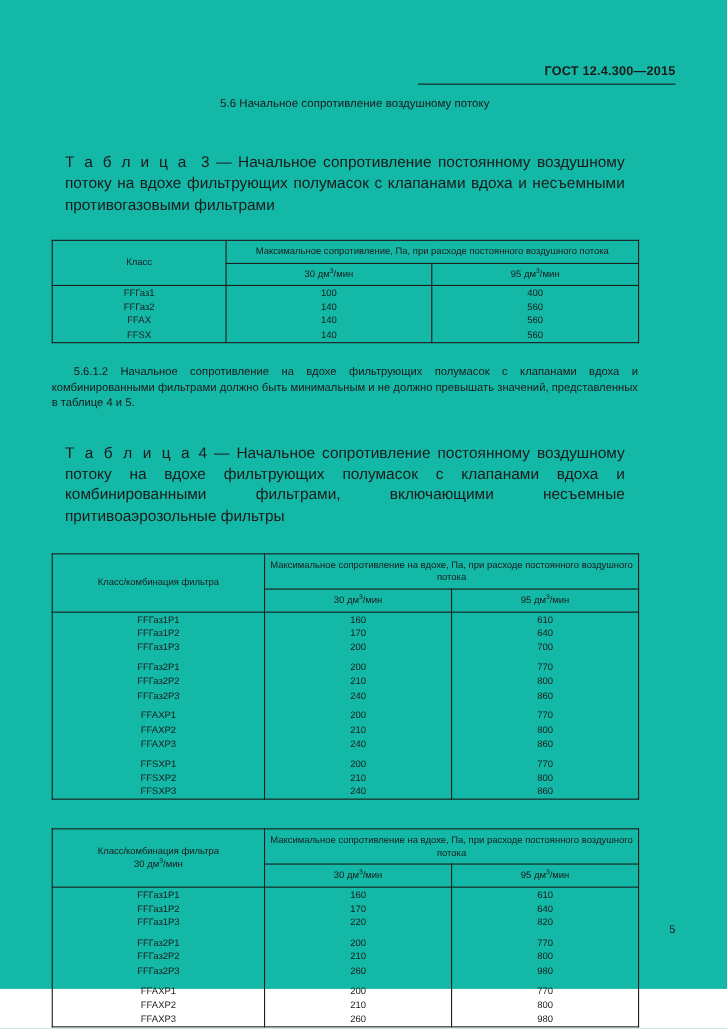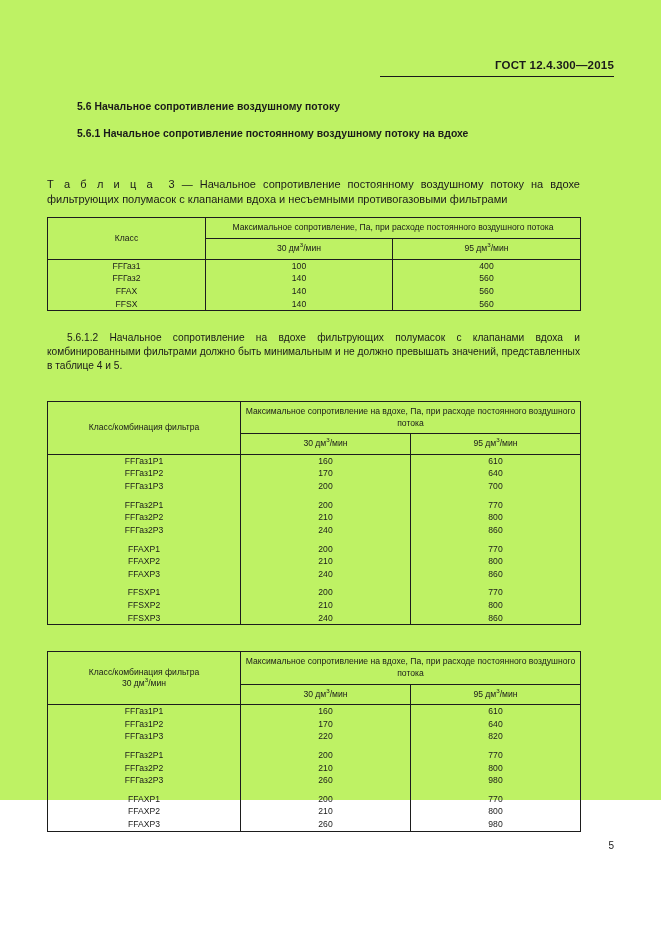--- a/index.html
+++ b/index.html
@@ -12,22 +12,22 @@
     height: 935px;
     position: relative;
     font-family: "Liberation Sans", sans-serif;
     color: #1a1a1a;
     overflow: hidden;
   }
   .page {
     position: absolute;
     left: 0; top: 0;
     width: 661px;
-    height: 800px;
-    background: #bef264;
+    height: 899px;
+    background: #14b8a6;
   }
 
   
   .doc-header {
     position: absolute;
     right: 47px;
     top: 59px;
     font-size: 11.5px;
     font-weight: bold;
     letter-spacing: 0.2px;
@@ -43,43 +43,44 @@
 
   
   .content {
     position: absolute;
     left: 47px;
     top: 88px;
     width: 533px;
   }
 
   h2.sec, h3.sec {
-    margin: 12px;
+    margin: 0;
     font-size: 10.4px;
-    font-weight: bold;
+    font-weight: normal;
     line-height: 1.35;
     letter-spacing: 0.05px;
+    text-align: center;
   }
   h2.sec { padding-left: 18px; }
   h3.sec { padding-left: 18px; margin-top: 13px; }
 
   p.body {
     margin: 0;
     font-size: 10.2px;
     line-height: 1.37;
     text-align: justify;
     text-indent: 20px;
     letter-spacing: 0.01px;
   }
 
   .tbl-caption {
-    font-size: 11px;
+    font-size: 14px;
     line-height: 1.38;
     text-align: justify;
-    margin: 0;
+    margin: 12px;
     letter-spacing: 0.01px;
   }
   .tbl-caption .spaced {
     letter-spacing: 1.6px;
   }
 
   
   table.gost {
     border-collapse: collapse;
     width: 533px;
@@ -134,21 +135,20 @@
 
 <div class="page">
 
   <div class="doc-header">ГОСТ 12.4.300—2015</div>
   <div class="doc-header-rule"></div>
 
   <div class="content">
 
     <h2 class="sec">5.6 Начальное сопротивление воздушному потоку</h2>
 
-    <h3 class="sec">5.6.1 Начальное сопротивление постоянному воздушному потоку на вдохе</h3>
 
     <div class="spacer-8"></div>
 
     <div class="spacer-16"></div>
     <p class="tbl-caption"><span class="spaced">Т а б л и ц а</span>&nbsp; <span>3</span> <span>— Начальное сопротивление постоянному воздушному потоку на вдохе фильтрующих полумасок с клапанами вдоха и несъемными противогазовыми фильтрами</span></p>
 
     <div class="spacer-10"></div>
     <table class="gost">
       <colgroup>
           <col style="width:158px">
@@ -184,20 +184,21 @@
             <div>560</div>
           </td>
         </tr>
       </tbody>
     </table>
 
     <div class="spacer-20"></div>
     <p class="body">5.6.1.2 Начальное сопротивление на вдохе фильтрующих полумасок с клапанами вдоха и комбинированными фильтрами должно быть минимальным и не должно превышать значений, представленных в таблице 4 и 5.</p>
 
     <div class="spacer-16"></div>
+    <p class="tbl-caption"><span class="spaced">Т а б л и ц а</span>&nbsp;<span>4</span> <span>— Начальное сопротивление постоянному воздушному потоку на вдохе фильтрующих полумасок с клапанами вдоха и комбинированными фильтрами, включающими несъемные притивоаэрозольные фильтры</span></p>
 
     <div class="spacer-12"></div>
     <table class="gost">
       <colgroup>
           <col style="width:193px">
           <col style="width:170px">
           <col style="width:170px">
         </colgroup>
       <tbody>
         <tr>

